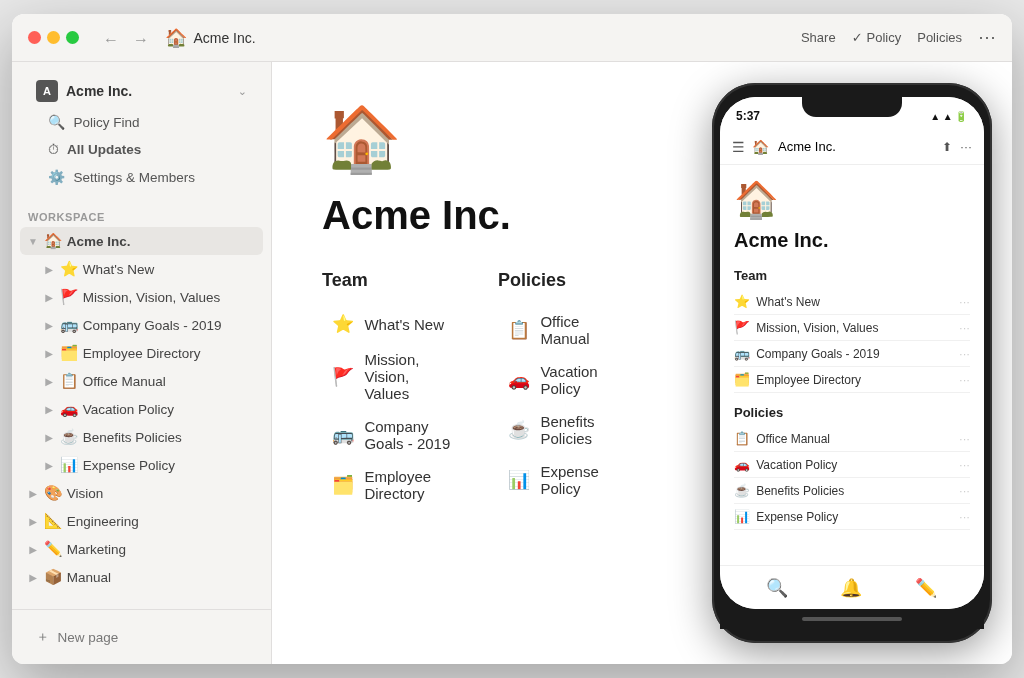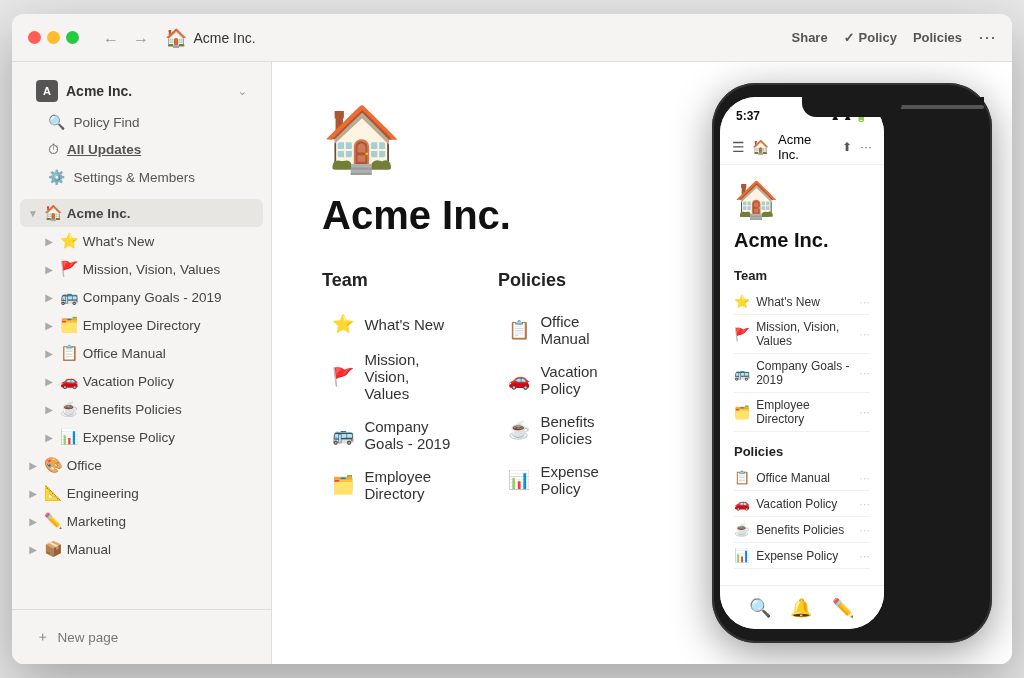--- a/index.html
+++ b/index.html
@@ -82,21 +82,20 @@
     }
     .toolbar-btn {
       font-size: 13px;
       color: #555;
       cursor: pointer;
       background: none;
       border: none;
       display: flex;
       align-items: center;
       gap: 4px;
-      font-weight: bold;
     }
     .toolbar-dots {
       font-size: 18px;
       color: #555;
       cursor: pointer;
       background: none;
       border: none;
     }
 
     
@@ -277,20 +276,21 @@
 
     .phone-frame {
       width: 280px;
       height: 560px;
       background: #1a1a1a;
       border-radius: 44px;
       padding: 14px 8px;
       box-shadow: 0 10px 40px rgba(0,0,0,0.4), inset 0 0 0 2px #333;
       position: relative;
       display: flex;
+      flex-direction: column;
     }
 
     .phone-notch {
       position: absolute;
       top: 14px;
       left: 50%;
       transform: translateX(-50%);
       width: 100px;
       height: 20px;
       background: #1a1a1a;
@@ -431,28 +431,29 @@
           <div class="workspace-logo">A</div>
           <span class="workspace-label">Acme Inc.</span>
           <span class="workspace-caret">⌄</span>
         </div>
         <div class="sidebar-nav-item">
           <span class="sidebar-nav-icon">🔍</span>
           <span>Policy Find</span>
         </div>
         <div class="sidebar-nav-item">
           <span class="sidebar-nav-icon">⏱</span>
-          <span style="font-weight:600;text-decoration:underline;">All Updates</span>
+          <span style="font-weight:600;">All Updates</span>
         </div>
         <div class="sidebar-nav-item">
           <span class="sidebar-nav-icon">⚙️</span>
           <span>Settings &amp; Members</span>
         </div>
       </div>
 
+      <div class="sidebar-section-label">WORKSPACE</div>
 
       <div class="sidebar-tree" id="sidebar-tree">
           <div class="tree-item active bold">
     <span class="tree-caret">▼</span>
     <span class="tree-emoji">🏠</span>
     <span class="tree-label">Acme Inc.</span>
   </div>
           <div class="tree-item indent-1">
     <span class="tree-caret">▶</span>
     <span class="tree-emoji">⭐</span>
@@ -489,21 +490,21 @@
     <span class="tree-label">Benefits Policies</span>
   </div>
           <div class="tree-item indent-1">
     <span class="tree-caret">▶</span>
     <span class="tree-emoji">📊</span>
     <span class="tree-label">Expense Policy</span>
   </div>
           <div class="tree-item">
     <span class="tree-caret">▶</span>
     <span class="tree-emoji">🎨</span>
-    <span class="tree-label">Office</span>
+    <span class="tree-label">Vision</span>
   </div>
           <div class="tree-item">
     <span class="tree-caret">▶</span>
     <span class="tree-emoji">📐</span>
     <span class="tree-label">Engineering</span>
   </div>
           <div class="tree-item">
     <span class="tree-caret">▶</span>
     <span class="tree-emoji">✏️</span>
     <span class="tree-label">Marketing</span>

